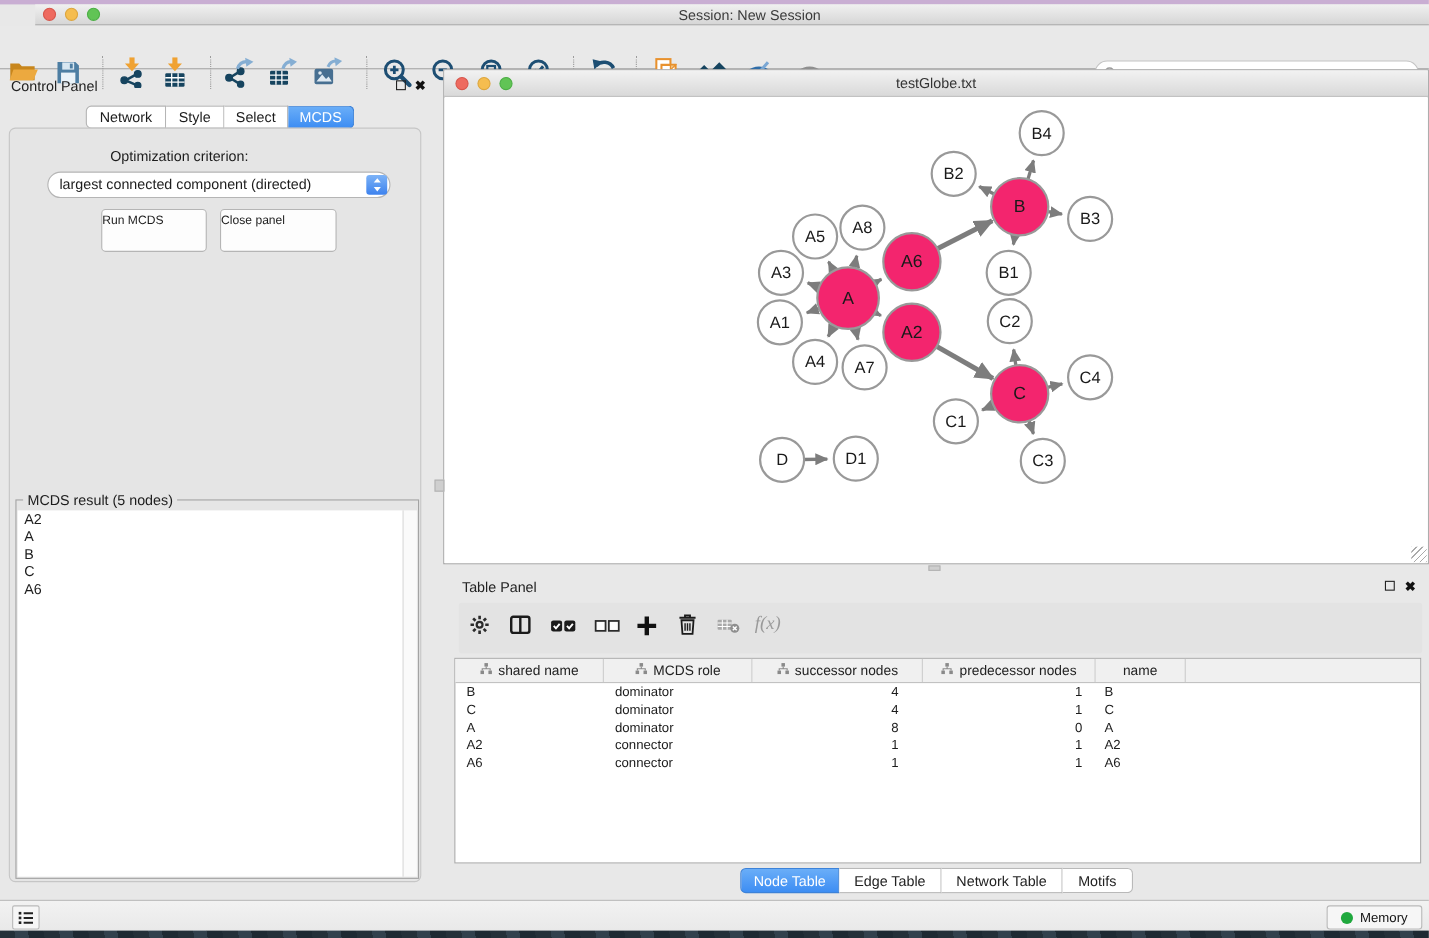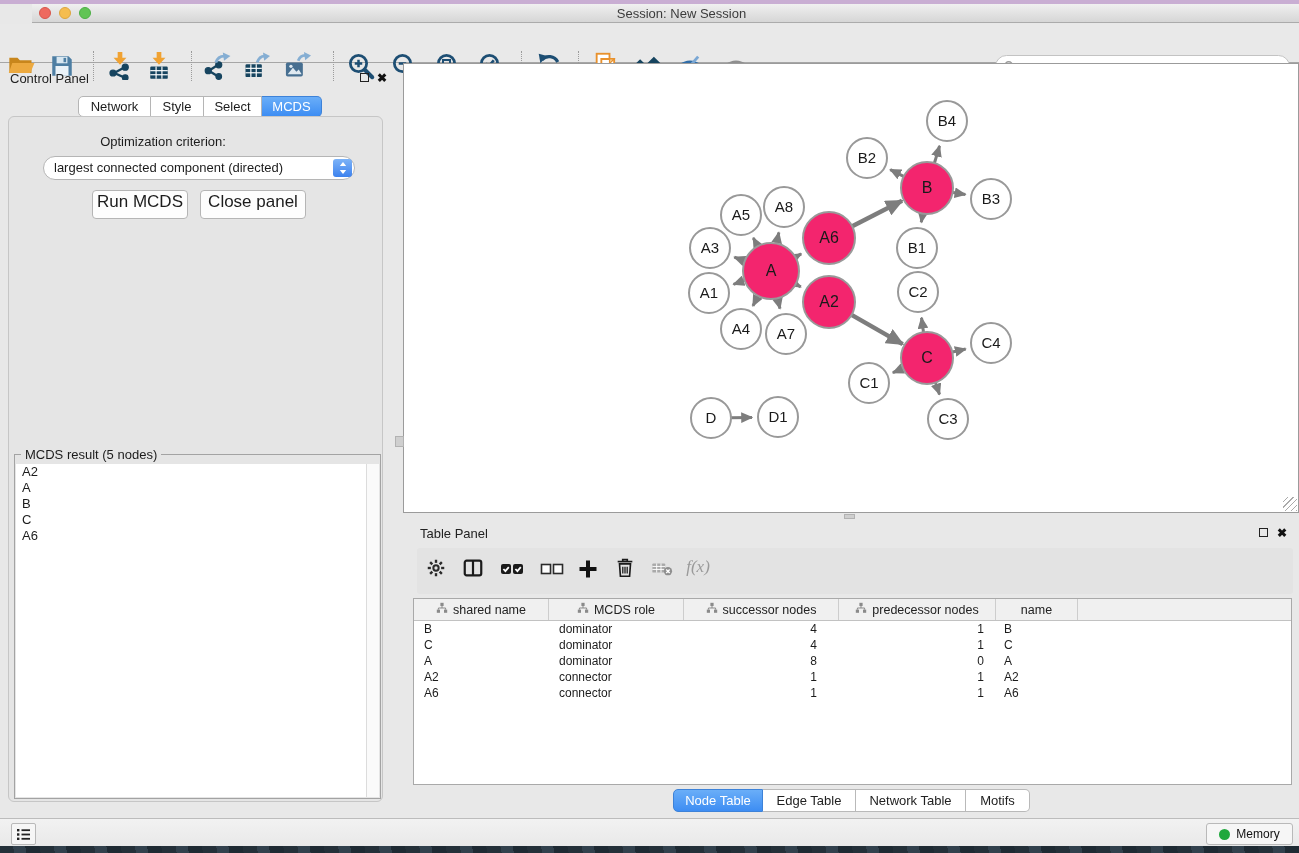--- a/index.html
+++ b/index.html
@@ -36,22 +36,22 @@
   .cp-tab:first-child { border-left:1px solid #b5b5b5; border-radius:5px 0 0 5px; }
   .cp-tab:last-child { border-radius:0 5px 5px 0; }
   .cp-tab.active { background:linear-gradient(#6aaef8,#3d8df3); color:#fff; border-color:#3d82d8; }
   #cp-content { left:8px; top:116px; width:375px; height:686px; background:#e5e5e5;
                 border:1px solid #c6c6c6; border-radius:6px; }
   #opt-label { left:8px; top:134px; width:310px; text-align:center; font-size:13px; }
   #criterion { left:43px; top:156px; width:312px; height:24px; background:#fff; border:1px solid #b5b5b5;
                border-radius:12px; font-size:13px; line-height:22px; padding-left:10px; }
   #criterion .stepper { position:absolute; right:2px; top:2px; width:19px; height:18px; border-radius:3px;
                background:linear-gradient(#7db3f7,#3d82ee); display:flex; align-items:center; justify-content:center; }
-  .panel-btn { position:absolute; height:29px; background:#fdfdfd; border:1px solid #b5b5b5; border-radius:4px;
-               font-size:17px; text-align:center; line-height:21px; }
+  .panel-btn { position:absolute; height:39px; background:#fdfdfd; border:1px solid #b5b5b5; border-radius:4px;
+               font-size:11px; line-height:21px; }
   #result-group { left:14px; top:454px; width:367px; height:345px; border:1px solid #a3a3a3; }
   #result-legend { position:absolute; top:-8px; left:6px; background:#e5e5e5; padding:0 4px; font-size:13px; }
   #mcds-list { position:absolute; left:1px; top:9px; right:14px; bottom:1px; background:#fff; overflow:hidden; }
   #mcds-scroll { position:absolute; top:9px; right:1px; bottom:1px; width:13px; background:#fafafa; border-left:1px solid #dcdcdc; }
   .mcds-item { font-size:13px; line-height:16px; padding-left:6px; }
 
   
   #netwin { left:403px; top:63px; width:896px; height:450px; border:1px solid #9b9b9b; background:#fff; }
   #nw-titlebar { position:absolute; left:0; top:0; right:0; height:24px;
                  background:linear-gradient(#f2f2f2,#d9d9d9); border-bottom:1px solid #b3b3b3; }
@@ -294,20 +294,26 @@
       <div class="mcds-item">A2</div>
       <div class="mcds-item">A</div>
       <div class="mcds-item">B</div>
       <div class="mcds-item">C</div>
       <div class="mcds-item">A6</div>
     </div>
   <div id="mcds-scroll"></div>
 </div>
 
 <div id="netwin" class="abs">
+  <div id="nw-titlebar">
+    <span class="tl red" style="left:10px; top:6px"></span>
+    <span class="tl yellow" style="left:30px; top:6px"></span>
+    <span class="tl green" style="left:50px; top:6px"></span>
+    <div class="title">testGlobe.txt</div>
+  </div>
   <div id="graph-canvas">
     <svg id="graph-svg" width="894" height="423" viewBox="0 0 894 423">
       <defs>
         <marker id="arrow" markerWidth="4" markerHeight="3.6" refX="3.6" refY="1.8" orient="auto">
           <path d="M0,0 L4,1.8 L0,3.6 Z" fill="#7d7d7d"></path>
         </marker>
       </defs>
     <line x1="354.2500218620837" y1="158.20004080922288" x2="349.2777567254009" y2="148.91847922074834" stroke="#7d7d7d" stroke-width="3" marker-end="url(#arrow)"></line>
         <line x1="372.37461795583283" y1="155.54034237128457" x2="374.8244419684573" y2="143.47967030913338" stroke="#7d7d7d" stroke-width="3" marker-end="url(#arrow)"></line>
         <line x1="341.73617326736763" y1="172.47429483851565" x2="330.32812944623856" y2="168.17290126661456" stroke="#7d7d7d" stroke-width="3" marker-end="url(#arrow)"></line>

